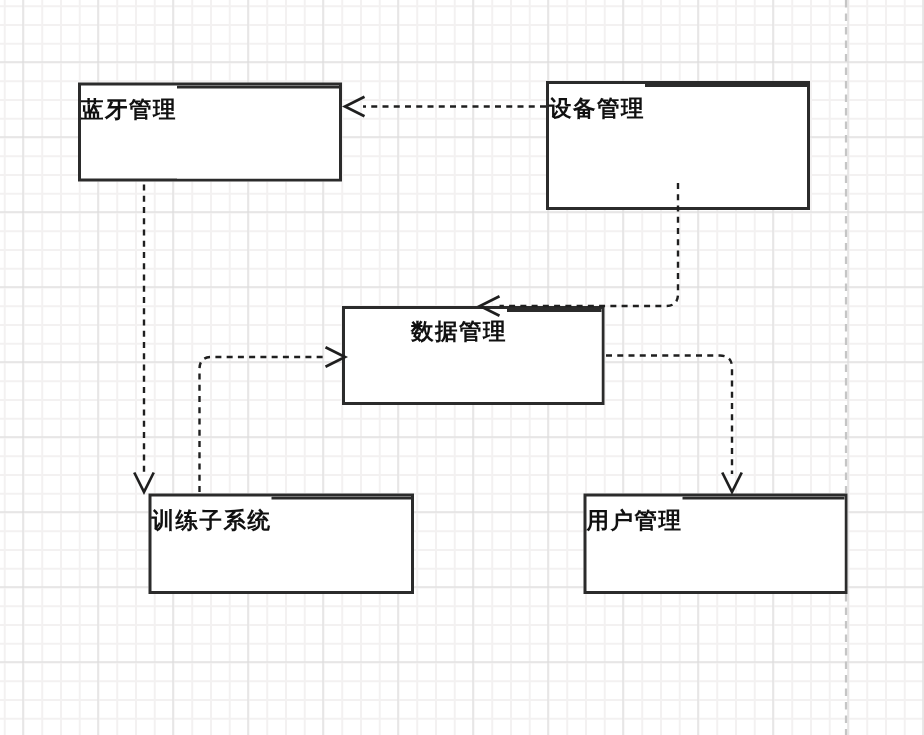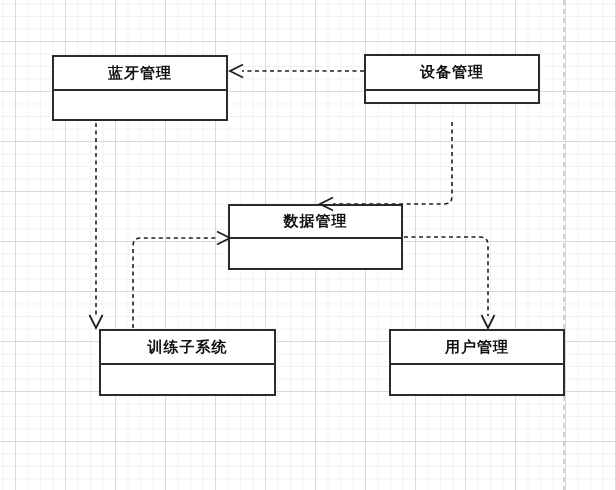--- a/index.html
+++ b/index.html
@@ -26,21 +26,21 @@
     left: 0; top: 0;
     width: 616px; height: 490px;
     pointer-events: none;
   }
   .node {
     position: absolute;
     box-sizing: border-box;
     background: #ffffff;
     border: 2px solid #2b2b2b;
     display: flex;
-    flex-direction: column;
+    flex-direction: row;
     box-shadow: 0 0 0 0 transparent;
   }
   .node .title {
     display: flex;
     align-items: center;
     justify-content: center;
     font-size: 15px;
     font-weight: bold;
     color: #111111;
     letter-spacing: 1px;
@@ -76,27 +76,27 @@
 
   <svg class="layer">
     <line class="page-break" x1="564" y1="0" x2="564" y2="490"></line>
   </svg>
 
   <div class="node" style="left:52px; top:55px; width:176px; height:66px;">
     <div class="title" style="height:32px;">蓝牙管理</div>
     <div class="body"></div>
   </div>
 
-  <div class="node" style="left:364px; top:54px; width:176px; height:50px;">
+  <div class="node" style="left:364px; top:54px; width:176px; height:86px;">
     <div class="title" style="height:33px;">设备管理</div>
     <div class="body"></div>
   </div>
 
   <div class="node" style="left:228px; top:204px; width:175px; height:66px;">
-    <div class="title" style="height:31px;">数据管理</div>
+    <div class="title" style="height:31px;padding-left:44px;">数据管理</div>
     <div class="body"></div>
   </div>
 
   <div class="node" style="left:63px; top:329px; width:177px; height:67px;margin-left:36px;">
     <div class="title" style="height:32px;">训练子系统</div>
     <div class="body"></div>
   </div>
 
   <div class="node" style="left:389px; top:329px; width:176px; height:67px;">
     <div class="title" style="height:32px;text-align:center;">用户管理</div>

